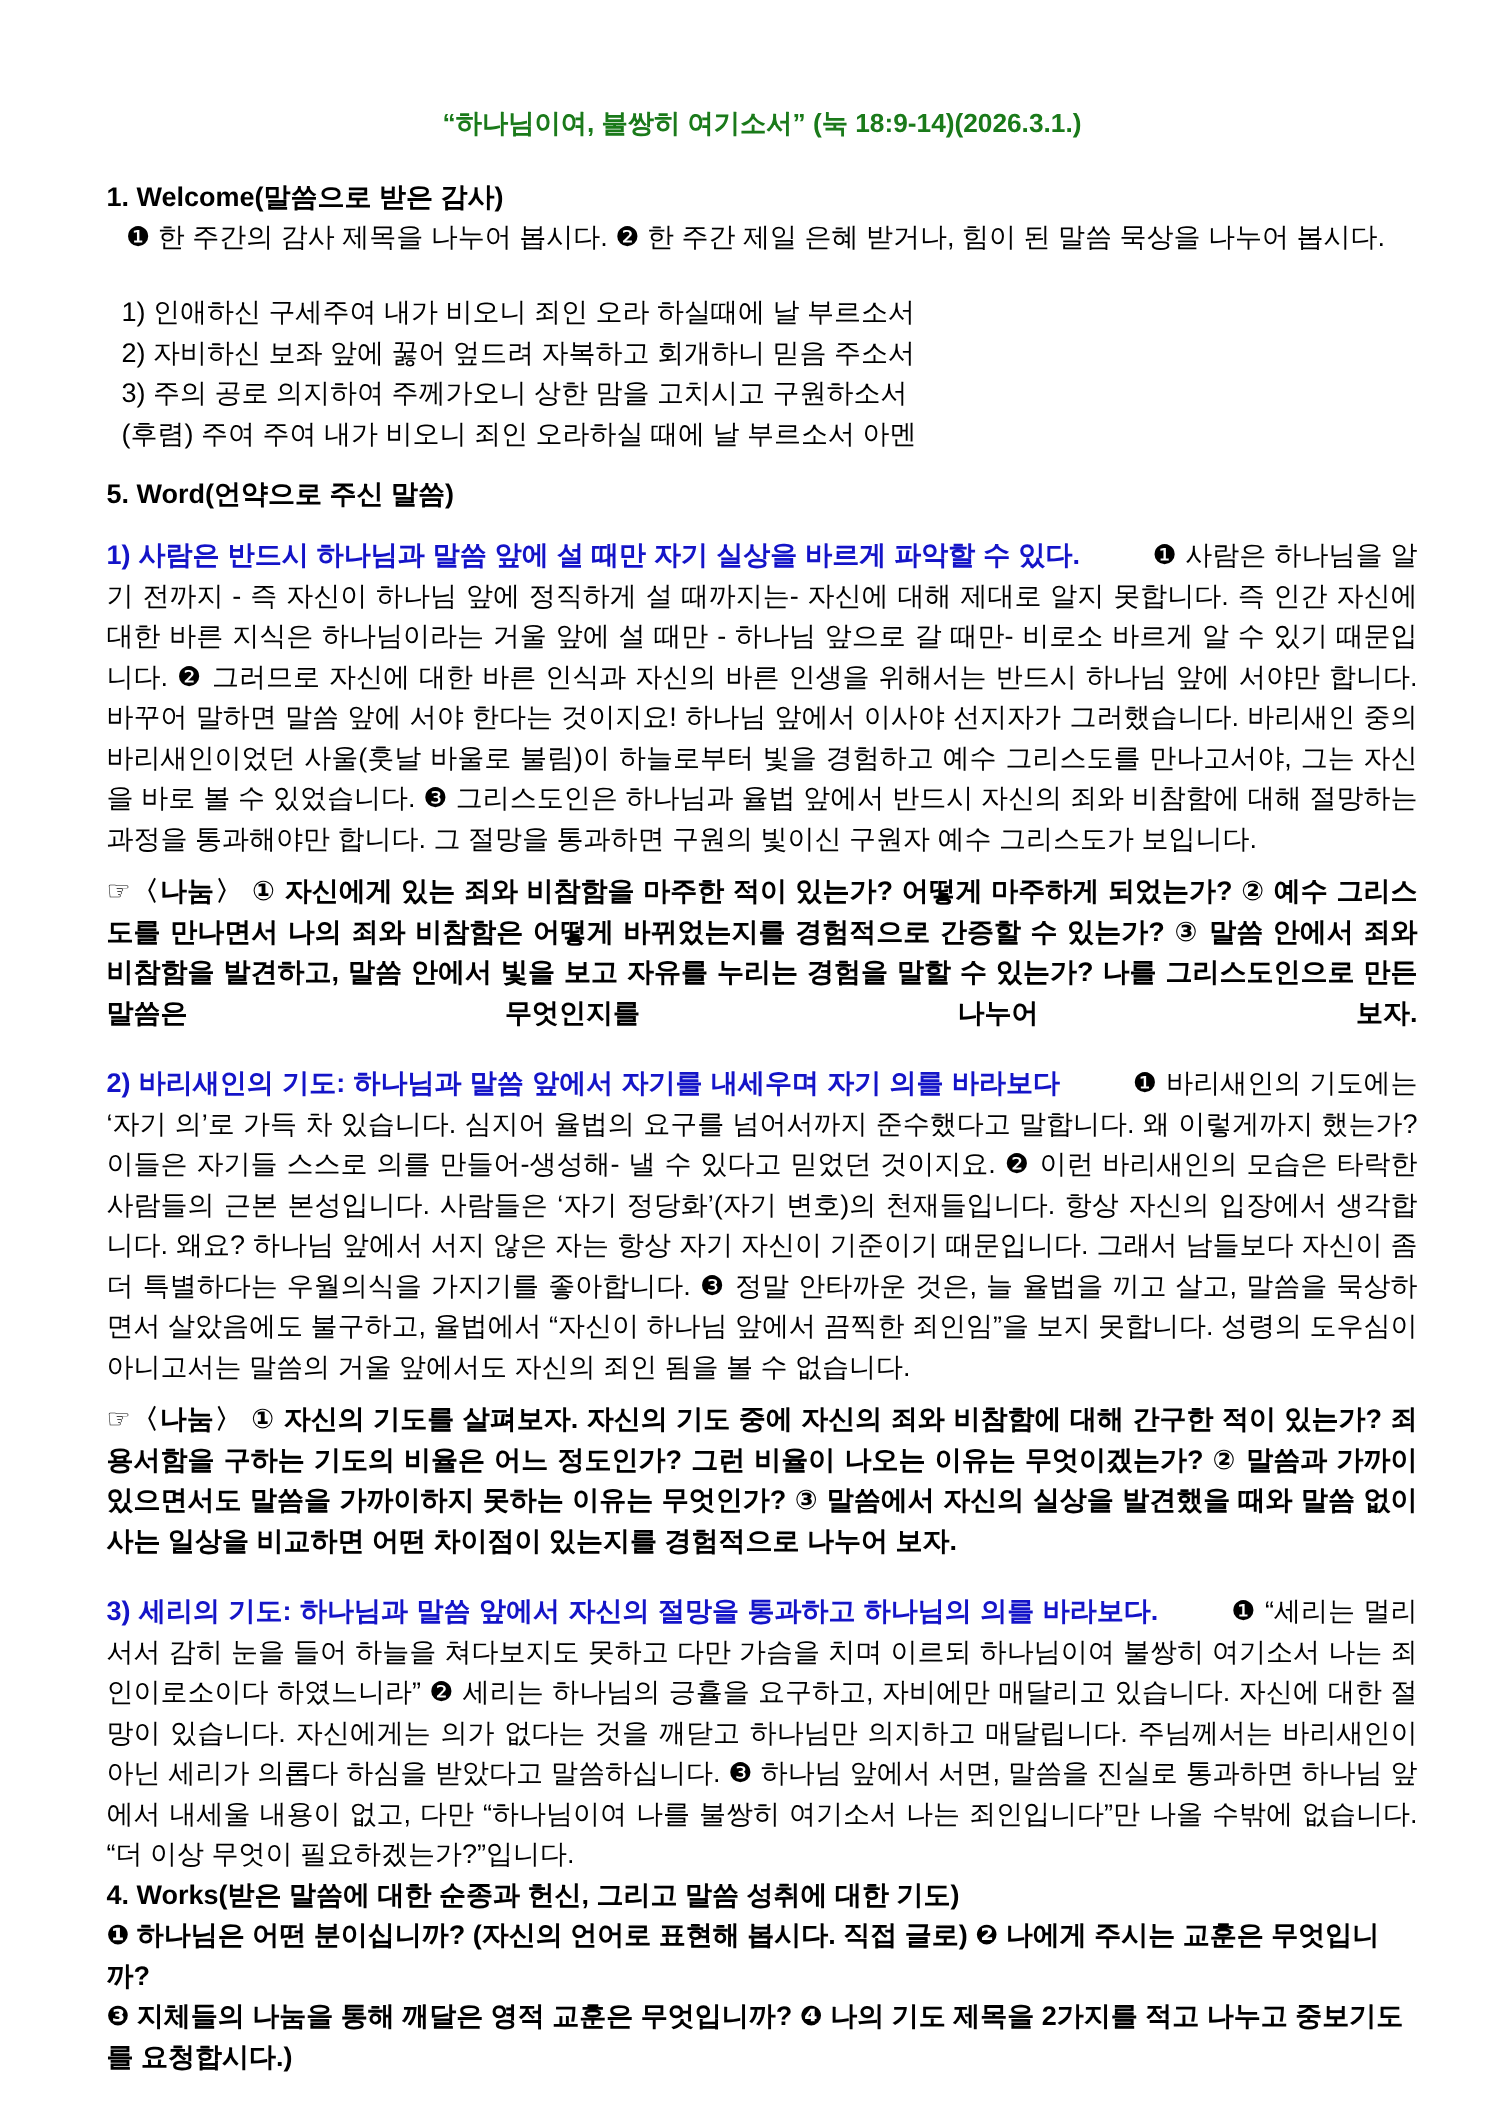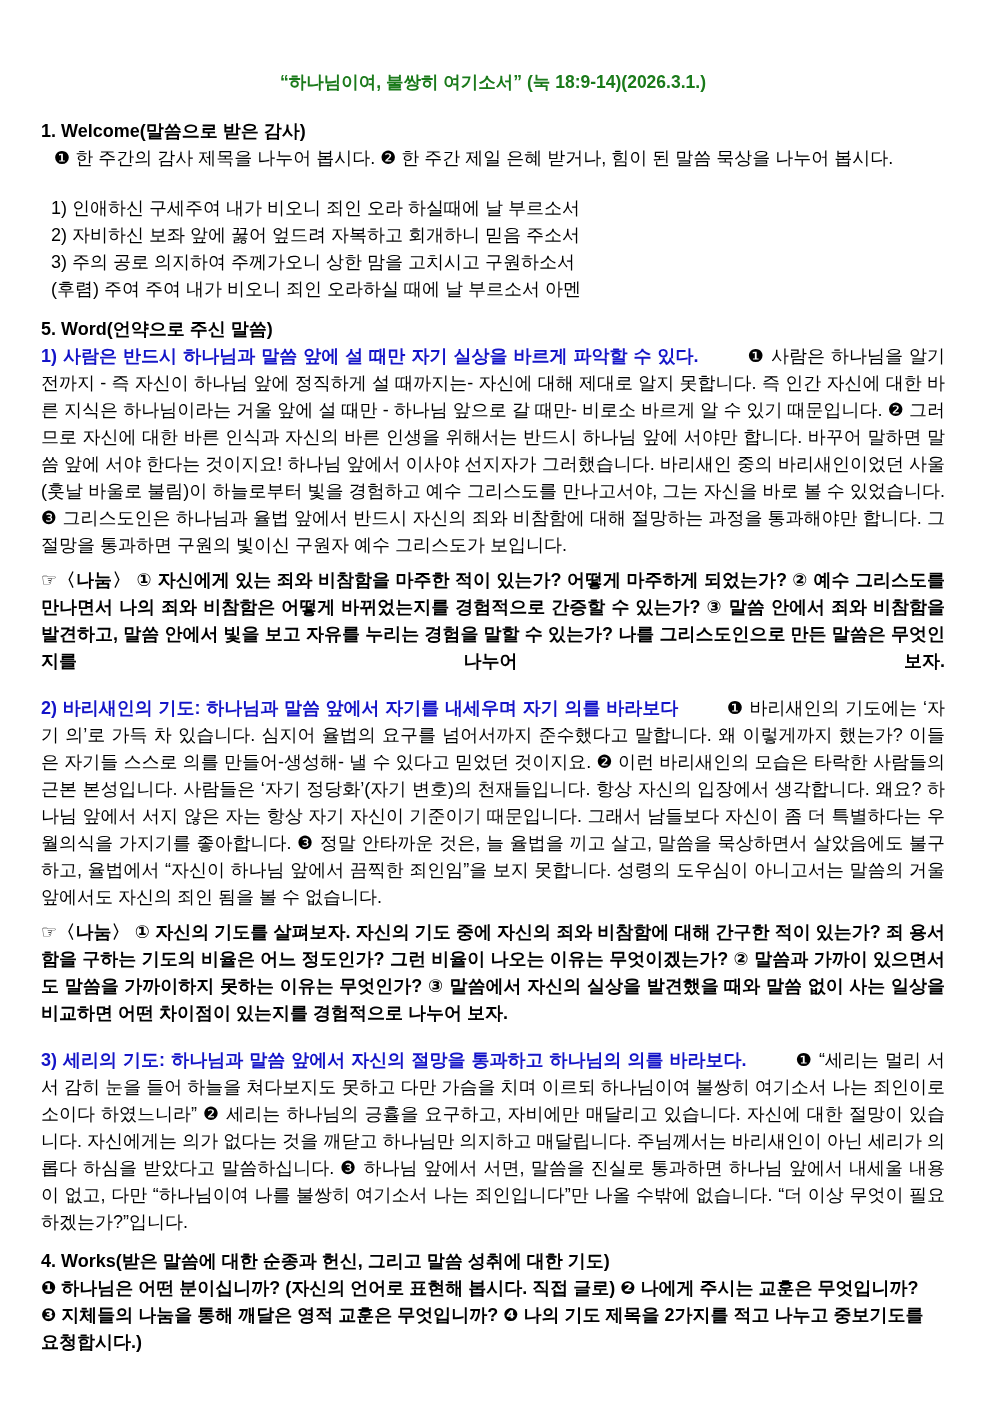--- a/index.html
+++ b/index.html
@@ -13,21 +13,21 @@
   body{
     width:992px;height:1403px;
     background:var(--paper);
     color:var(--ink);
     font-family:"Liberation Sans","DejaVu Sans",sans-serif;
     font-size:15.5px;
     line-height:27px;
   }
   .page{
     width:992px;height:1403px;
-    padding:70px 47px 0 41px;
+    padding:70px 47px 0 71px;
     overflow:hidden;
   }
   h1,h2,p{margin:0;font-size:18px;line-height:27px;}
   .title{
     text-align:center;
     color:var(--green);
     font-weight:bold;
     font-size:17.5px;
     line-height:24px;
     margin-bottom:22px;
@@ -36,40 +36,40 @@
     font-weight:bold;
   }
   .sec-welcome{margin-top:24px;}
   .welcome-body{padding-left:13px;}
   .sec-worship{margin-top:23px;}
   .hymn-ref{margin-left:18px;font-weight:bold;}
   .hymn-line{padding-left:10px;}
   .sec-word{margin-top:13px;}
   .word-para{
     text-align:justify;
-    margin-top:0;
+    margin-top:14px;
   }
   .blue-heading{
     color:var(--blue);
     font-weight:bold;
   }
   .heading-gap{
     display:inline-block;
     width:48px;
   }
   .sharing{
     font-weight:bold;
     text-align:justify;
     margin-top:8px;
     margin-bottom:20px;
   }
   .sharing.stretch-last{
     text-align-last:justify;
   }
-  .sec-works{margin-top:12px;}
+  .sec-works{}
   .works-line{font-weight:bold;}
 </style>
 </head>
 <body>
 
 <div class="page">
 
   <h1 class="title">“하나님이여, 불쌍히 여기소서” (눅 18:9-14)(2026.3.1.)</h1>
 
   <section class="sec-welcome">

